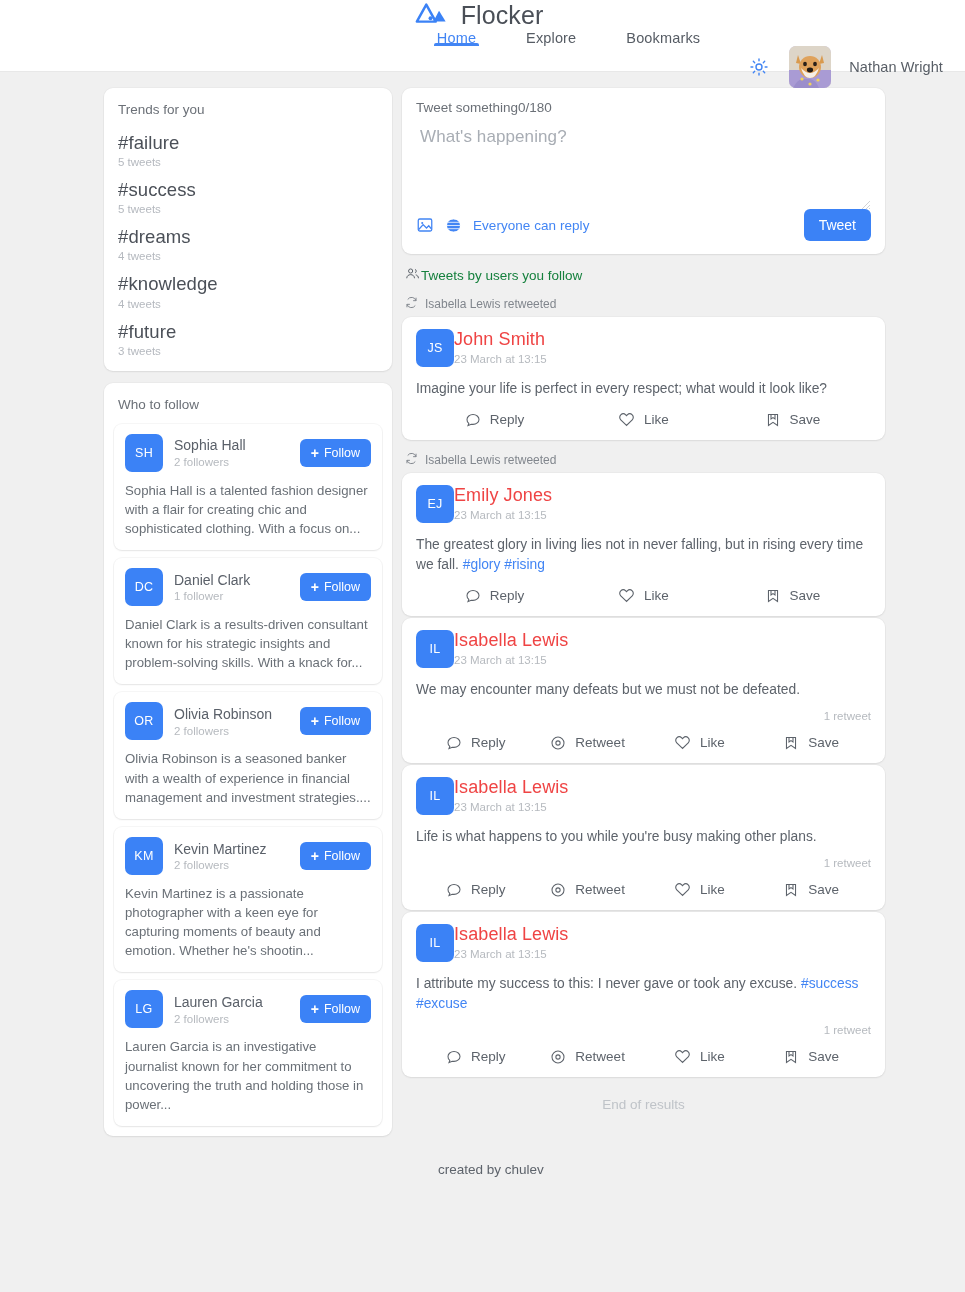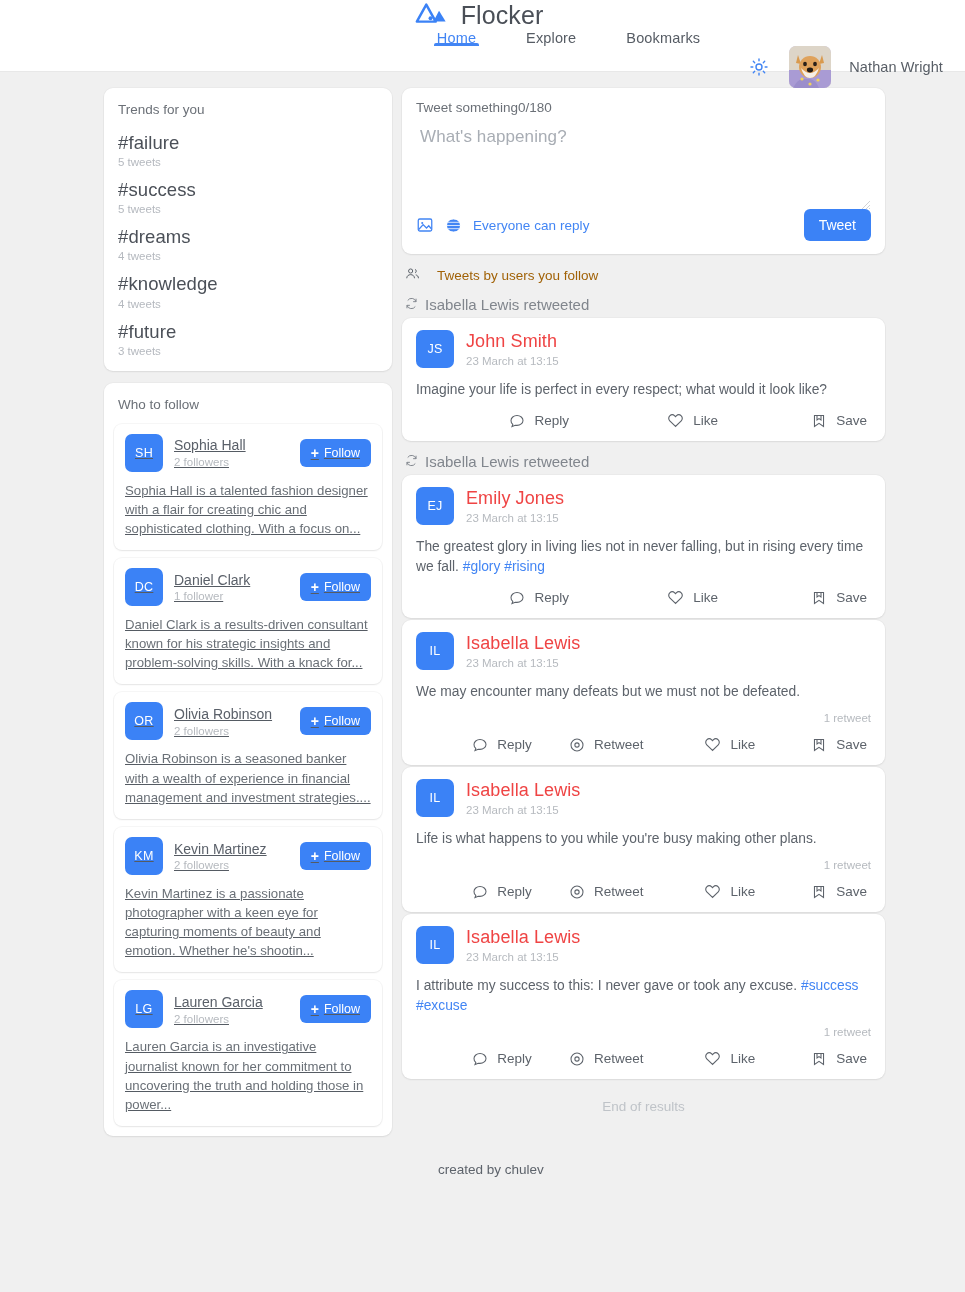--- a/index.html
+++ b/index.html
@@ -121,21 +121,20 @@
   }
 
   
   .follow-wrap { margin-top: 12px; padding-bottom: 10px; }
   .follow-card {
     margin: 8px 10px 0 10px;
     border-radius: 8px;
     background:#fff;
     box-shadow: 0 1px 2px rgba(0,0,0,.07), 0 0 0 1px rgba(0,0,0,.035);
     padding: 10px 11px 12px 11px;
-    text-decoration: underline;
   }
   .follow-head { display:flex; align-items:center; gap: 11px; }
   .ava-sq {
     width:38px; height:38px;
     border-radius:7px;
     background:#3b82f6;
     color:#fff;
     font-size:12.5px;
     display:flex; align-items:center; justify-content:center;
     flex:none;
@@ -207,31 +206,31 @@
     color:#fff;
     font-family:inherit;
     font-size:14px;
     border-radius:6px;
     padding: 8px 15px;
     cursor:pointer;
   }
 
   
   .feed-head {
-    display:flex; align-items:center; gap:17px;
-    font-size:13.5px; color:#a16207;
+    display:flex; align-items:center; gap:1px;
+    font-size:13.5px; color:#15803d;
     margin: 12px 0 0 3px;
   }
   .retweet-label {
     display:flex; align-items:center; gap:7px;
-    font-size:15px; color:#81868d;
+    font-size:12px; color:#81868d;
     margin: 12px 0 5px 3px;
   }
   .tweet { padding: 12px 14px 10px 14px; margin-bottom: 2px; }
-  .tweet-head { display:flex; align-items:center; gap:12px; }
+  .tweet-head { display:flex; align-items:flex-start; }
   .tweet-ava {
     width:38px; height:38px; border-radius:7px;
     background:#3b82f6; color:#fff;
     font-size:12.5px;
     display:flex; align-items:center; justify-content:center;
     flex:none; letter-spacing:.3px;
   }
   .tweet-name { font-size:18px; color:#ef4444; line-height:1.2; letter-spacing:.1px; }
   .tweet-time { font-size:11.5px; color:#b6babf; margin-top:2px; }
   .tweet-body {
@@ -247,21 +246,21 @@
     color:#b6babf;
     margin-top: 10px;
   }
   .tweet-actions {
     display:flex;
     margin-top: 12px;
     padding: 0 4px 2px 4px;
   }
   .action {
     flex: 1 1 0;
-    display:flex; align-items:center; justify-content:flex-end;
+    display:flex; align-items:center; justify-content:center;
     gap: 9px;
     font-size: 13.5px;
     color: #5d636b;
     cursor:pointer;
   }
   .action svg { display:block; }
 
   .end-results {
     text-align:center;
     font-size:13.5px;

